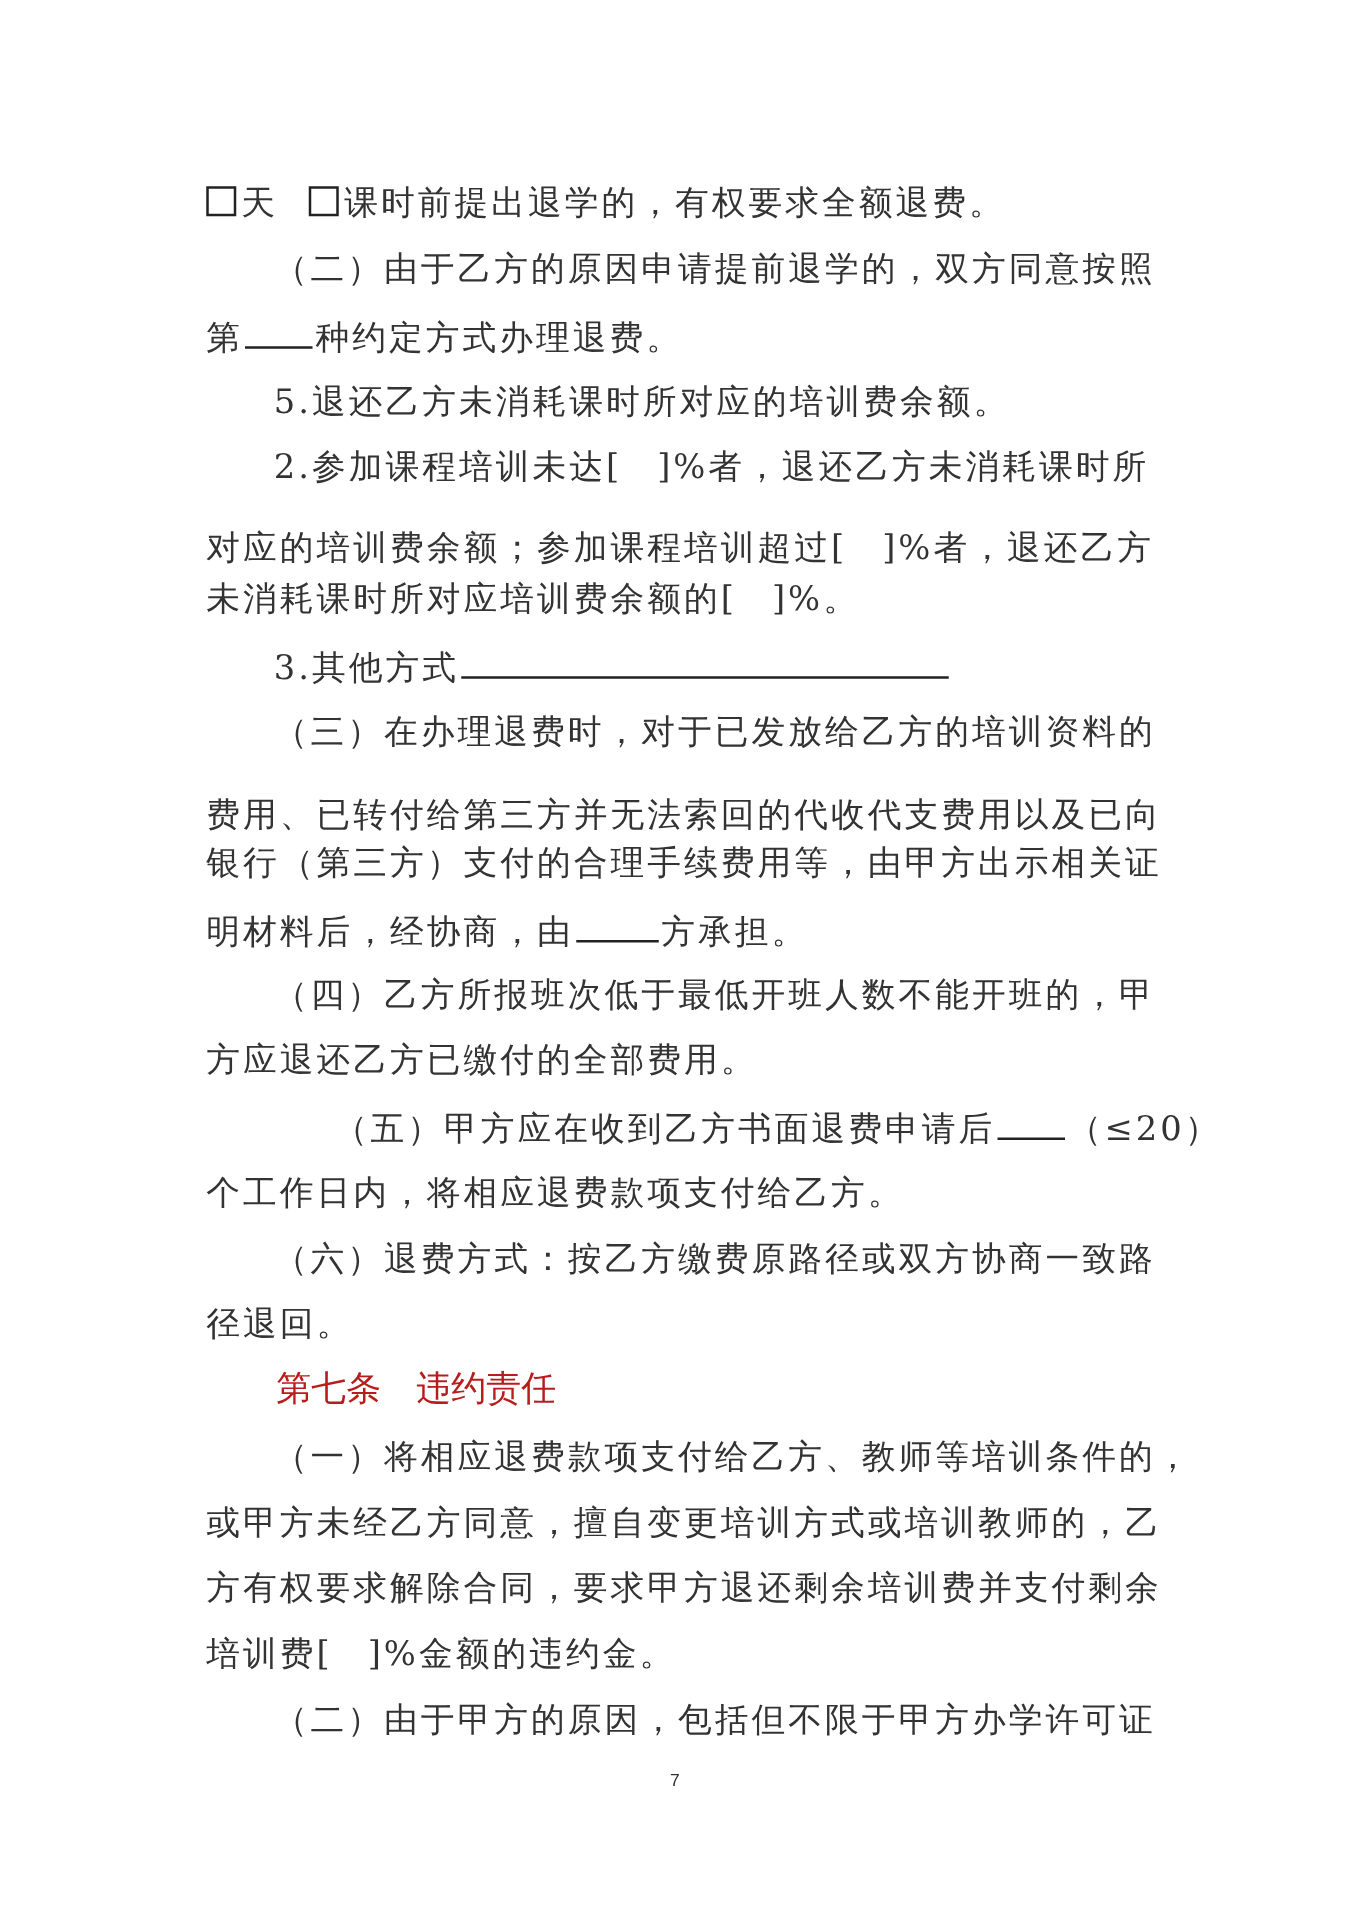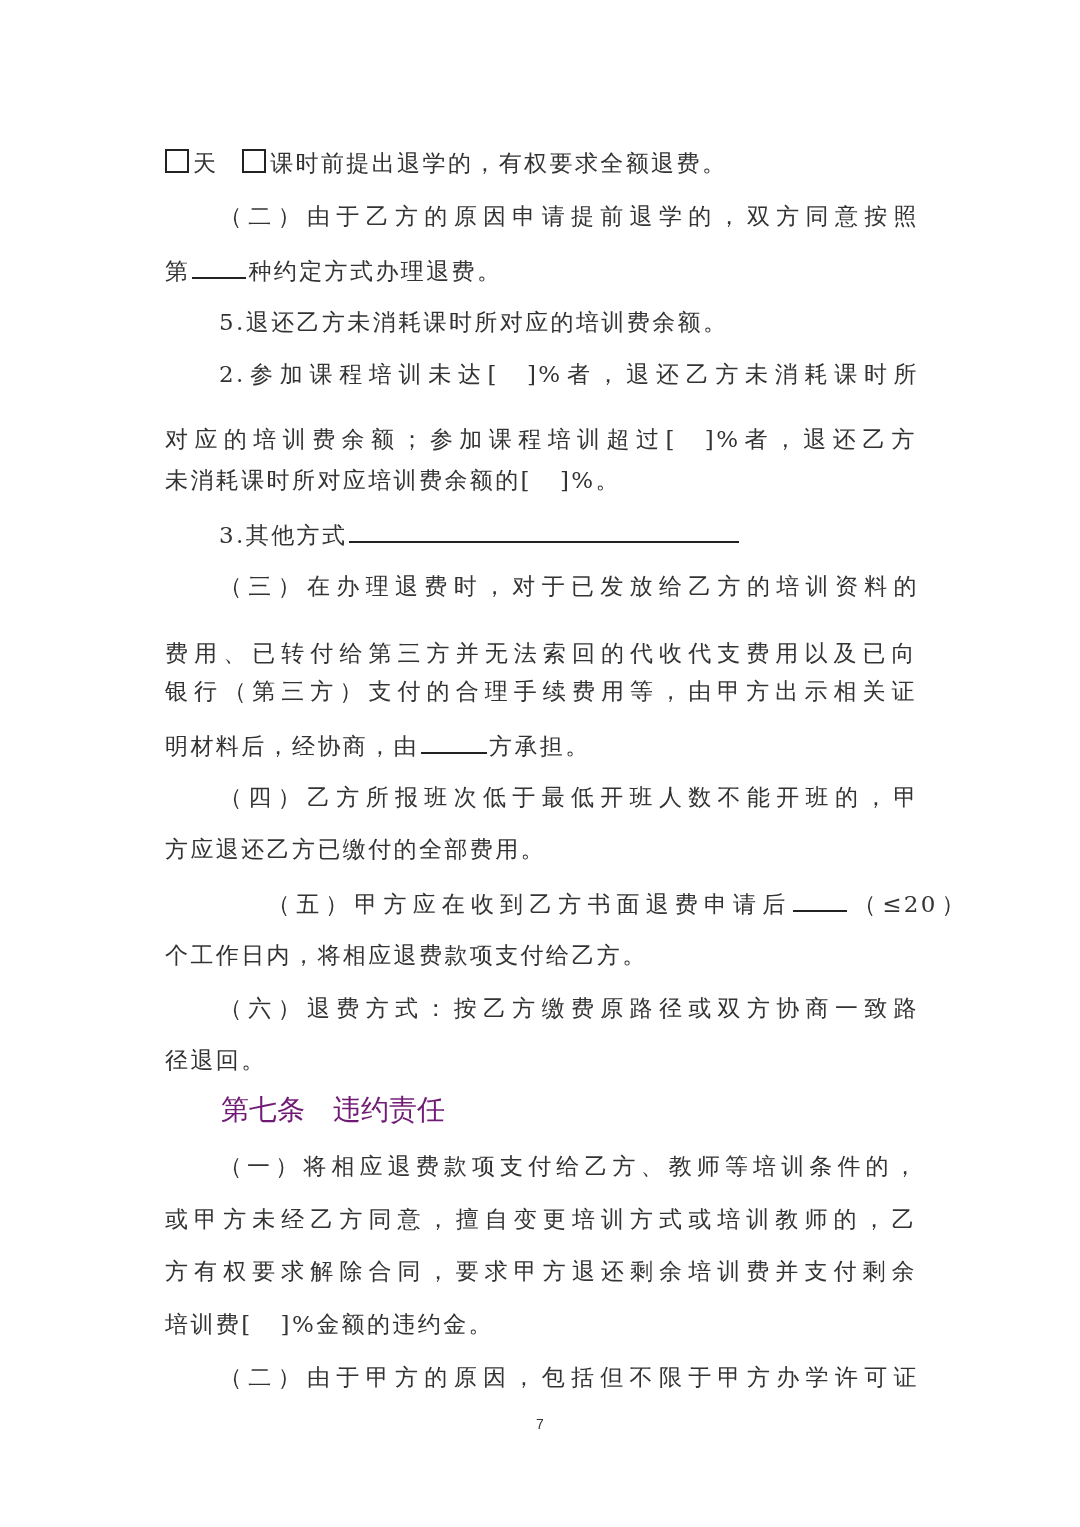--- a/index.html
+++ b/index.html
@@ -4,34 +4,34 @@
 <style>
   html, body { margin: 0; padding: 0; background: #ffffff; }
   body { width: 1080px; height: 1527px; position: relative; overflow: hidden; }
   .page { position: absolute; left: 0; top: 0; width: 1080px; height: 1527px; background: #fff; }
   .line {
     position: absolute;
     left: 165px;
     width: 752px;
     height: 40px;
     font-family: "DejaVu Serif", "Liberation Serif", serif;
-    font-size: 23px;
+    font-size: 27px;
     color: #333;
     white-space: nowrap;
     letter-spacing: 2.4px;
     line-height: 40px;
   }
   .indent { left: 219px; width: 700px; }
   .just { text-align-last: justify; text-align: justify; }
   .heading {
     position: absolute;
     left: 221px;
-    font-family: Liberation Mono, monospace;
+    font-family: Liberation Serif, serif;
     font-size: 28px;
-    color: #701a75;
+    color: #b91c1c;
     line-height: 40px;
     white-space: nowrap;
   }
   .heading .gap { display: inline-block; width: 28px; }
   .blank { display: inline-block; border-bottom: 2px solid #222; height: 28px; vertical-align: baseline; margin: 0 2px; }
   .checkbox { display: inline-block; width: 20px; height: 20px; border: 2px solid #222; vertical-align: -2px; margin-right: 4px; }
   .bracket-gap { display: inline-block; width: 28px; }
   .page-num {
     position: absolute; left: 530px; top: 1416px; width: 20px; text-align: center;
     font-family: "Liberation Sans", sans-serif; font-size: 14px; color: #333;

